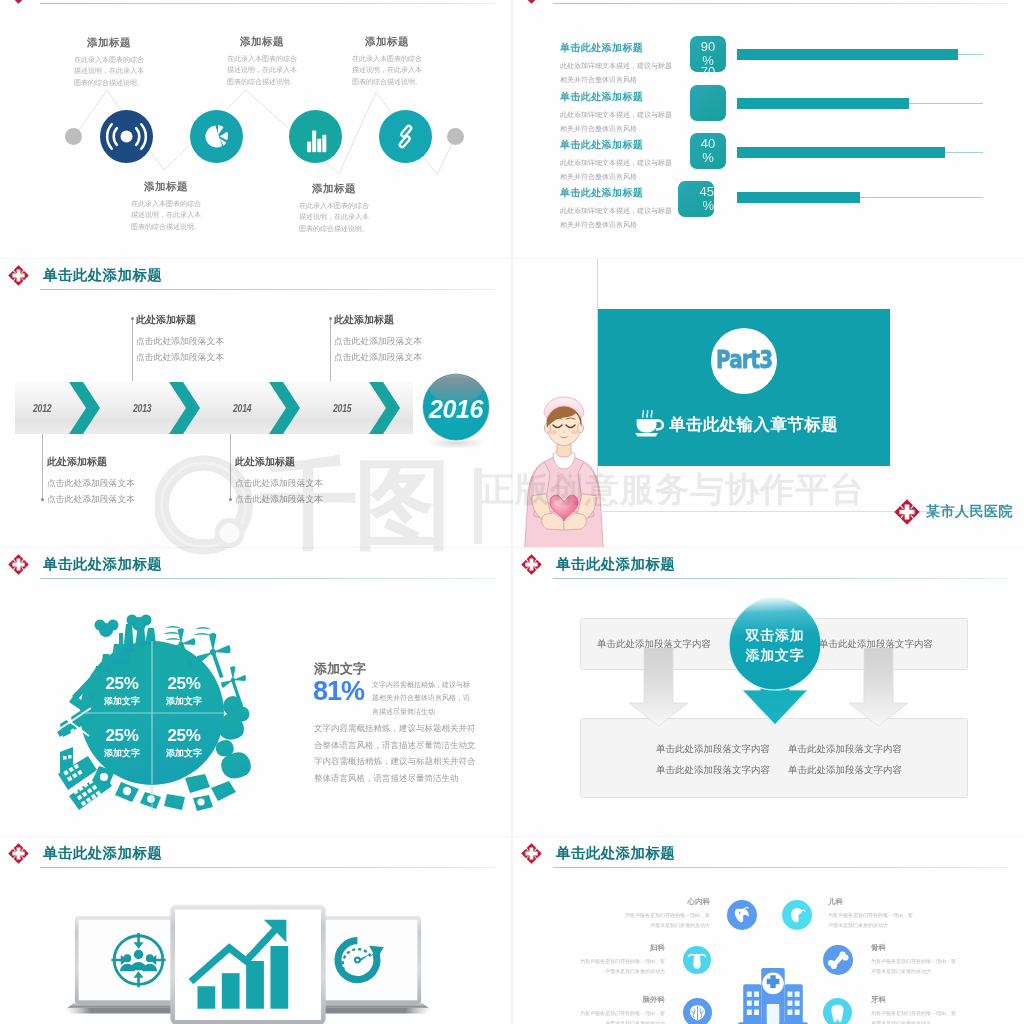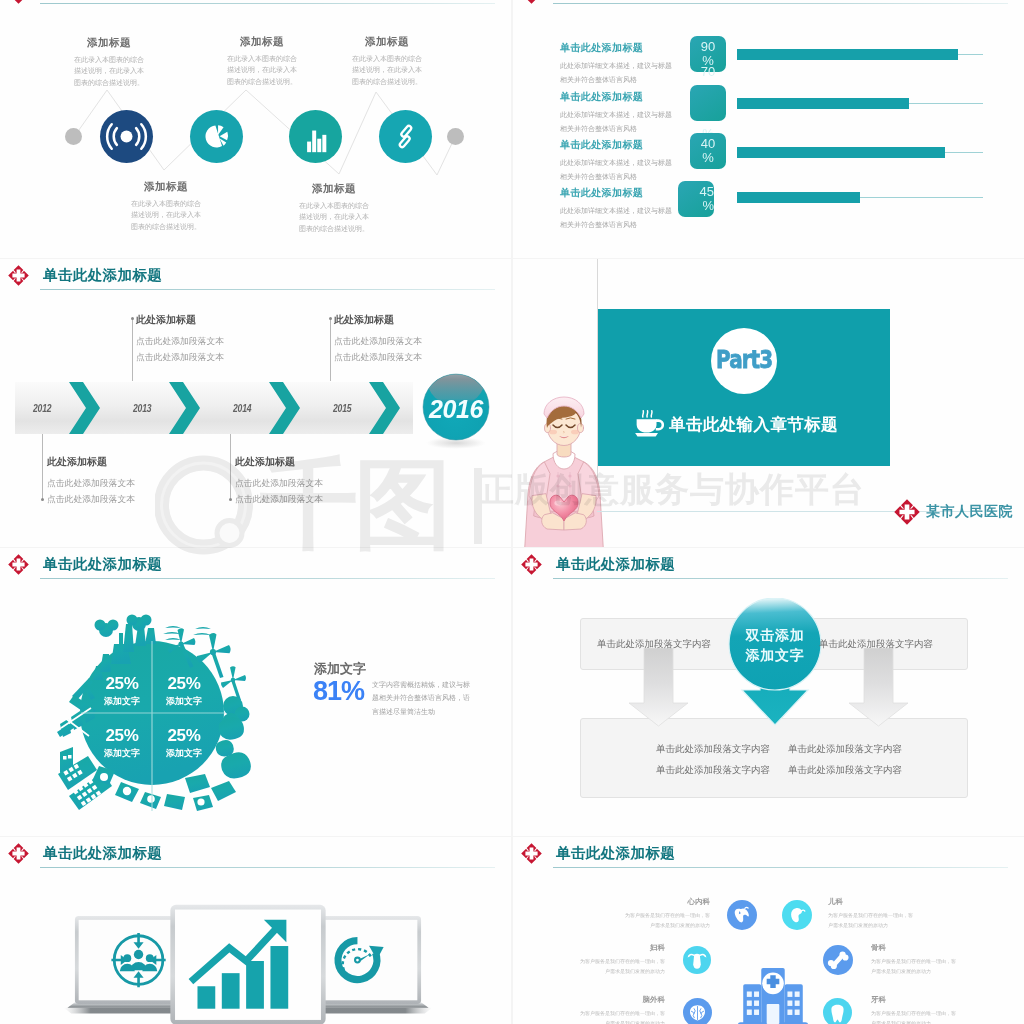--- a/index.html
+++ b/index.html
@@ -561,20 +561,21 @@
     <div style="font-size:9px;font-weight:bold;margin-top:1px;">添加文字</div>
   </div>
   <div style="position:absolute;left:149px;top:178px;width:70px;text-align:center;color:#fff;">
     <div style="font-size:17px;font-weight:bold;letter-spacing:-0.3px;">25%</div>
     <div style="font-size:9px;font-weight:bold;margin-top:1px;">添加文字</div>
   </div>
 
   <div class="big" style="left:314px;top:112px;">添加文字</div>
   <div class="pct" style="left:313px;top:128px;">81%</div>
   <div class="p1" style="left:372px;top:130px;width:100px;">文字内容需概括精炼，建议与标题相关并符合整体语言风格，语言描述尽量简洁生动</div>
+  <div class="p2" style="left:314px;top:172px;width:162px;">文字内容需概括精炼，建议与标题相关并符合整体语言风格，语言描述尽量简洁生动文字内容需概括精炼，建议与标题相关并符合整体语言风格，语言描述尽量简洁生动</div>
 </div>
 
 <div class="slide s6" style="left:513px;top:548px;width:511px;height:288px;">
   <div class="hdr" style="top:4px;">
     <svg class="logo" viewBox="0 0 100 100">
       <path d="M50 1 L73 24 Q63 34 63 39 Q68 39 76 27 L99 50 L76 73 Q68 61 63 61 Q63 66 73 76 L50 99 L27 76 Q37 66 37 61 Q32 61 24 73 L1 50 L24 27 Q32 39 37 39 Q37 34 27 24 Z" fill="#c61632"></path>
       <path d="M41 21 L59 21 L59 41 L79 41 L79 59 L59 59 L59 79 L41 79 L41 59 L21 59 L21 41 L41 41 Z" fill="#ffffff"></path>
     </svg>
     <div class="htitle">单击此处添加标题</div>
     <div class="hline" style="width:455px;"></div>

